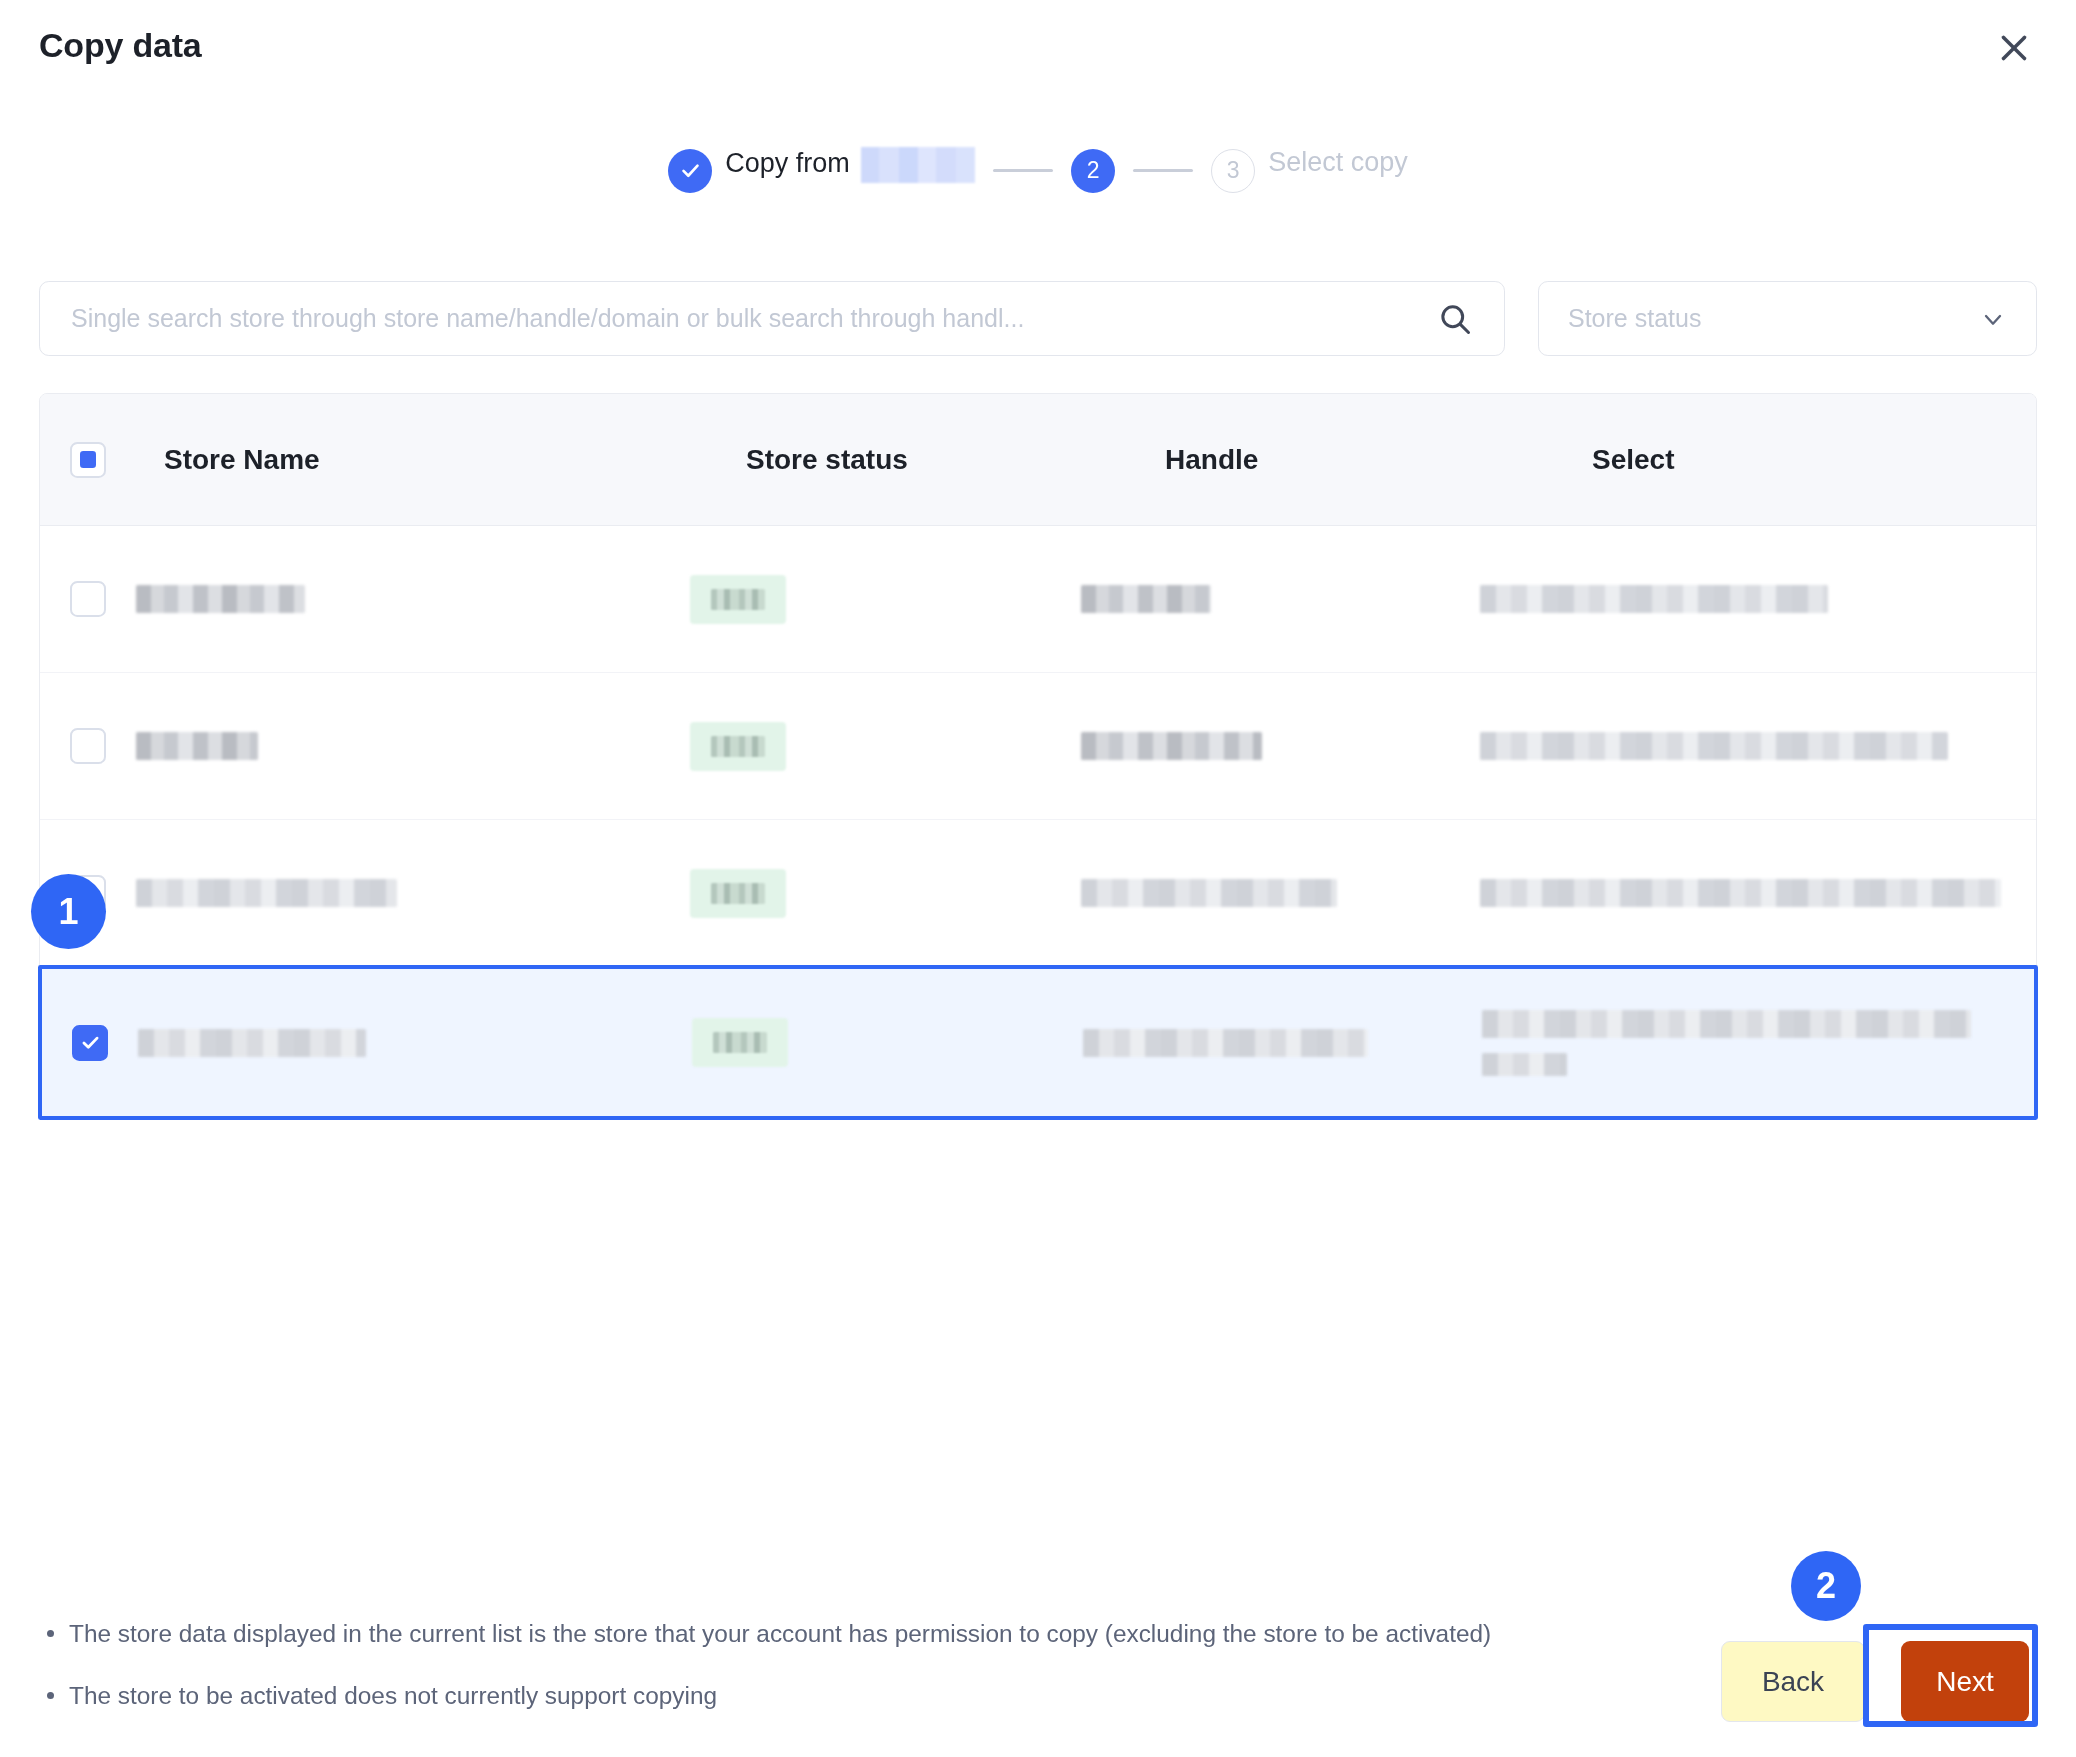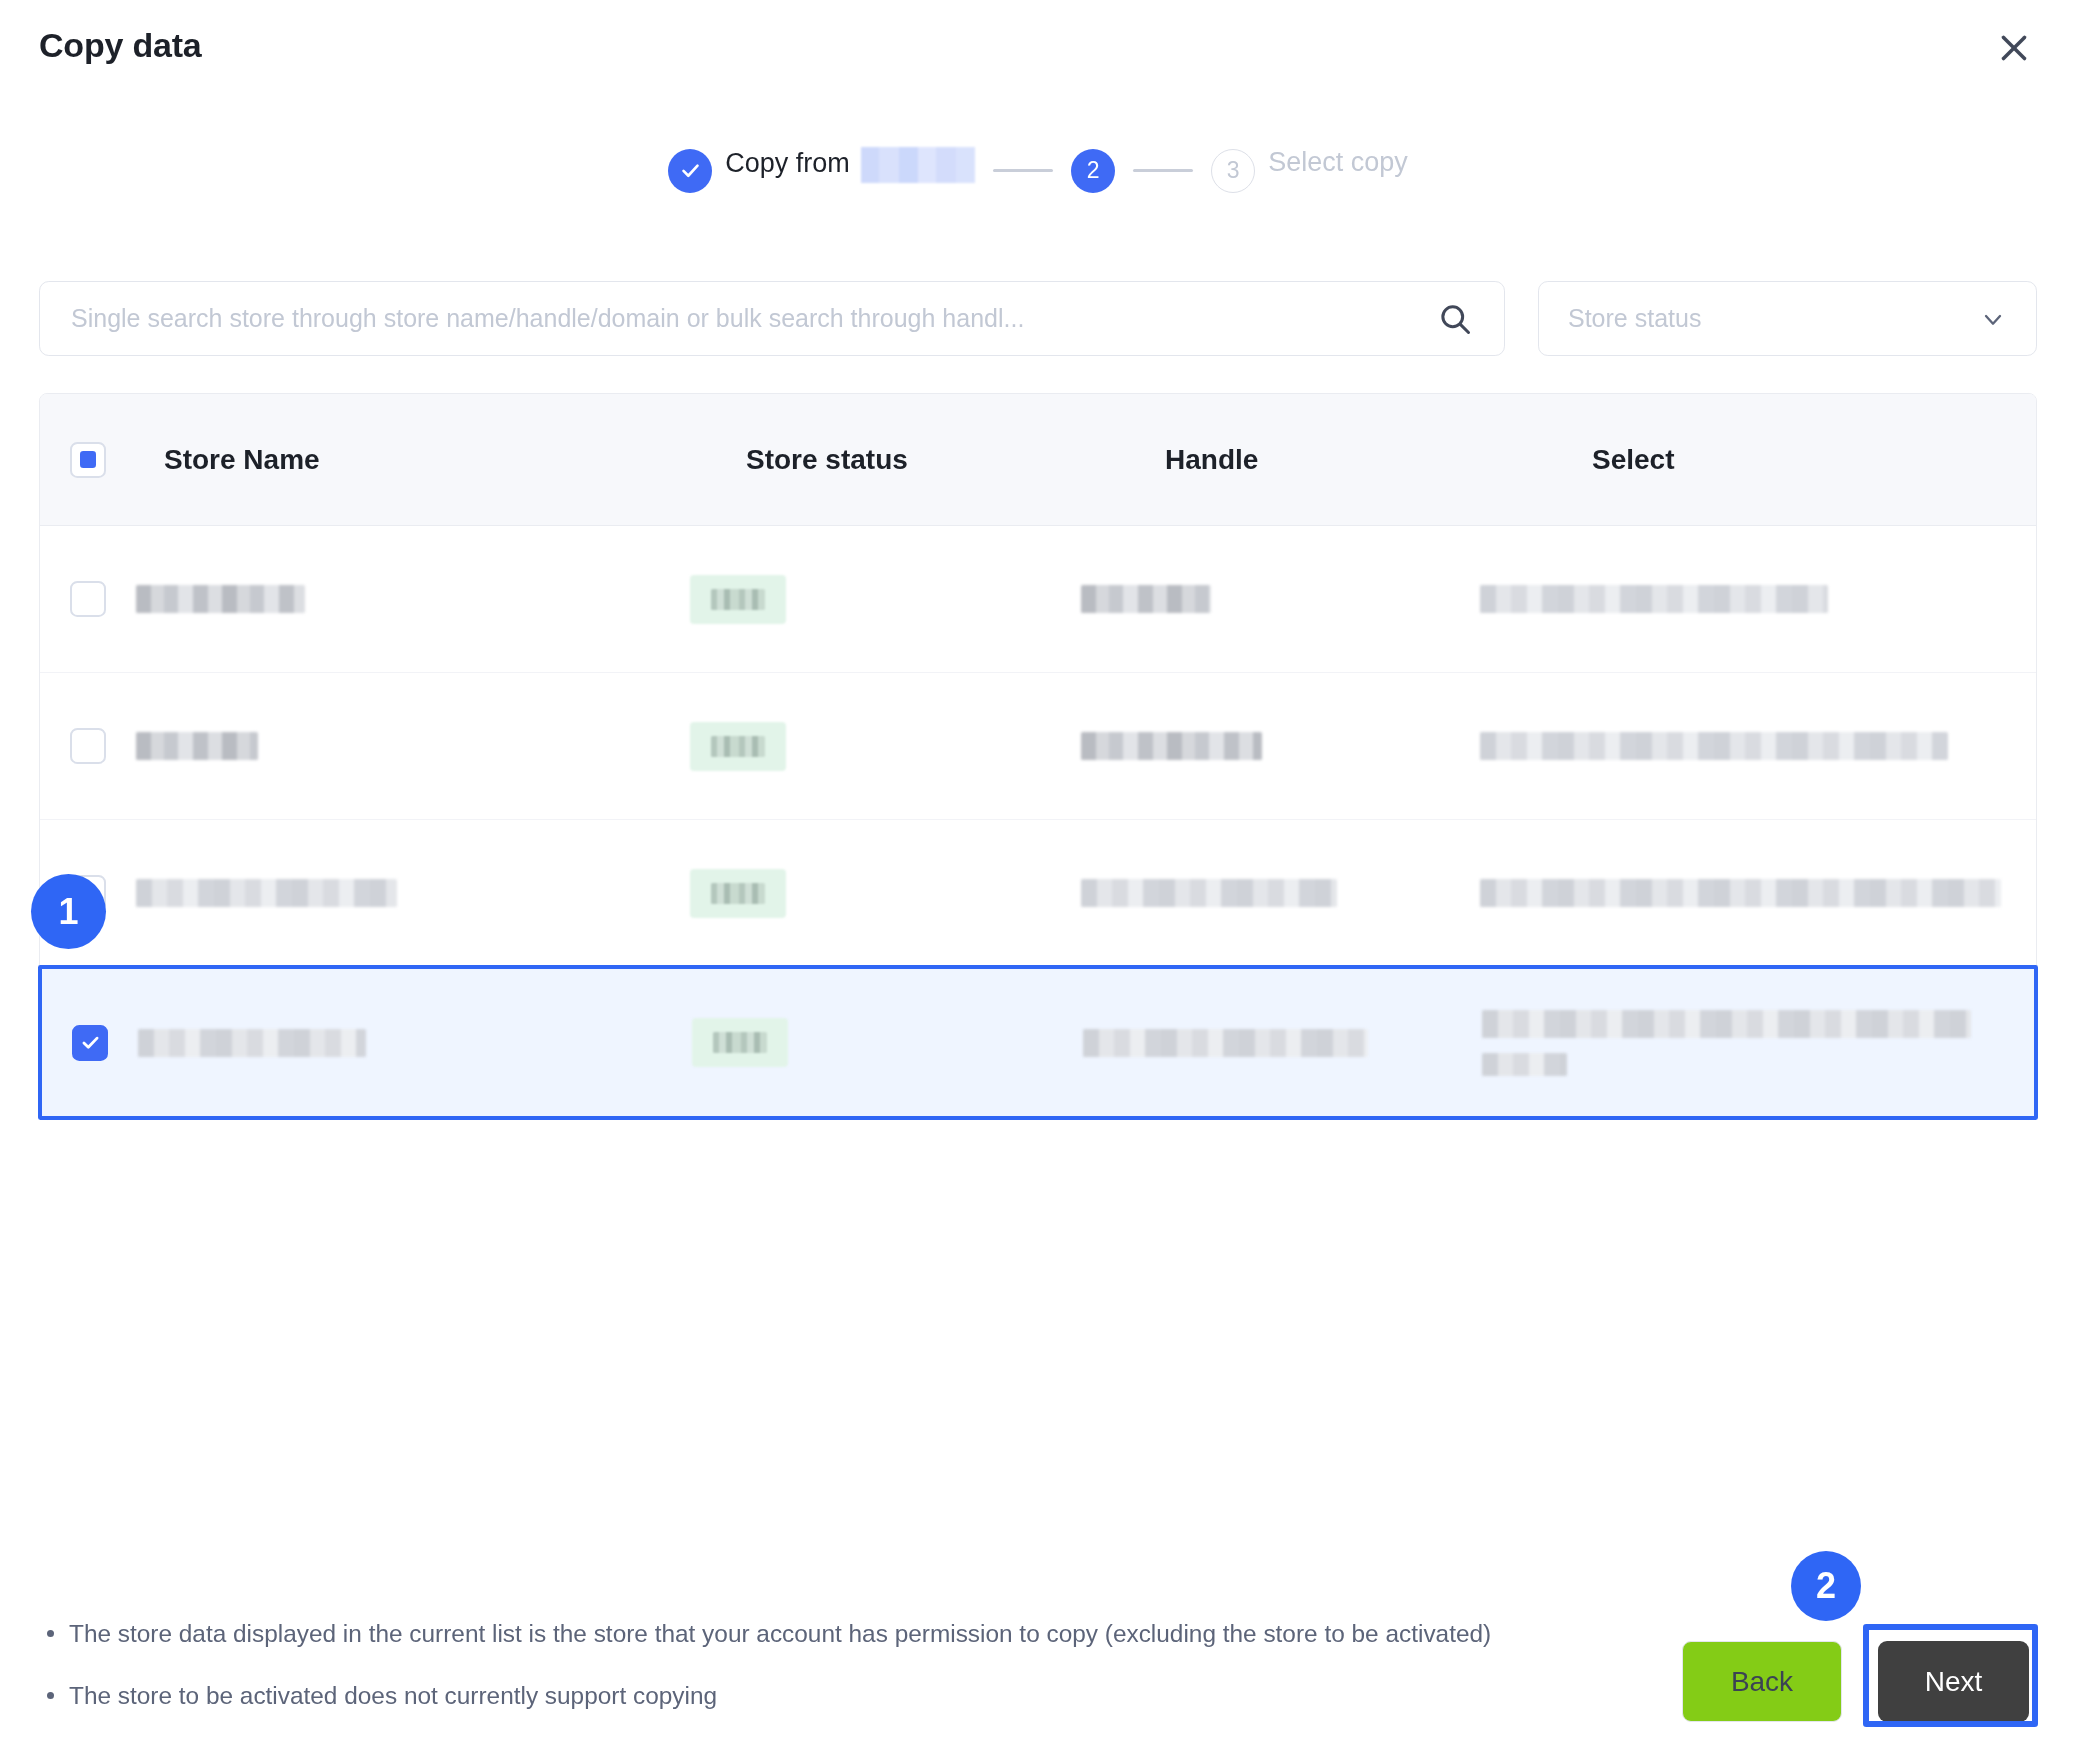--- a/index.html
+++ b/index.html
@@ -363,31 +363,31 @@
   .btn {
     font-family: "Liberation Sans", sans-serif;
     font-size: 28px;
     border-radius: 9px;
     cursor: pointer;
     display: flex;
     align-items: center;
     justify-content: center;
   }
   .btn-back {
-    width: 160px;
+    width: 144px;
     height: 81px;
     border: 1.6px solid #e3e6ed;
-    background: #84cc16;
+    background: #fef9c3;
     color: #3b4354;
   }
   .btn-next {
-    width: 151px;
+    width: 128px;
     height: 81px;
     border: 0;
-    background: #404040;
+    background: #c2410c;
     color: #ffffff;
   }
 </style>
 </head>
 <body>
 
 <div class="modal">
 
   <div class="modal-header">
     <div class="modal-title">Copy data</div>

